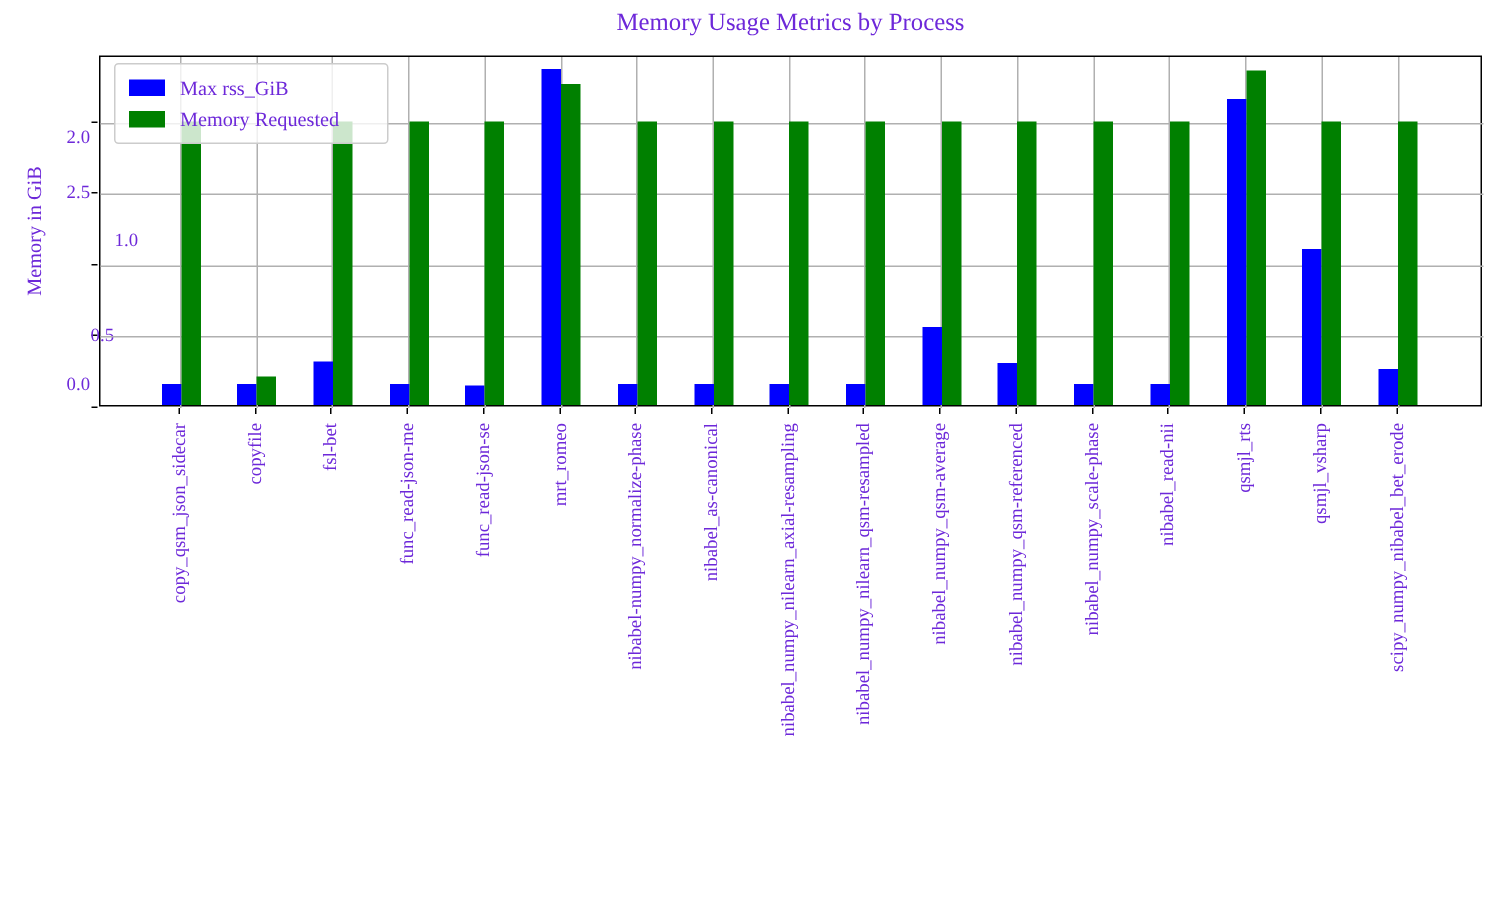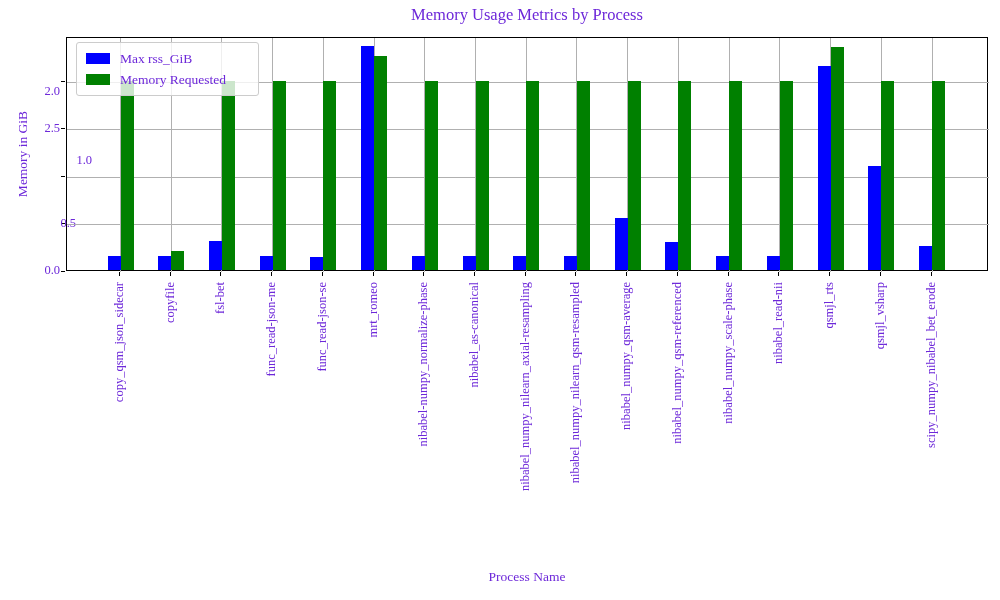--- a/index.html
+++ b/index.html
@@ -158,21 +158,20 @@
       <span class="legend-swatch" style="background: rgb(0, 0, 255);"></span>
       <span class="legend-label">Max rss_GiB</span>
     </div>
     <div class="legend-row">
       <span class="legend-swatch" style="background: rgb(0, 128, 0);"></span>
       <span class="legend-label">Memory Requested</span>
     </div>
   </div>
 
   <div class="y-axis-label">Memory in GiB</div>
-  <div class="x-axis-label">Process Name</div>
 <div class="tick" style="left: 119px; top: 272px; width: 1px; height: 4px;"></div>
     <div class="xtick-label" style="left: 113px; top: 282px;">copy_qsm_json_sidecar</div>
     <div class="tick" style="left: 169.719px; top: 272px; width: 1px; height: 4px;"></div>
     <div class="xtick-label" style="left: 163.719px; top: 282px;">copyfile</div>
     <div class="tick" style="left: 220.438px; top: 272px; width: 1px; height: 4px;"></div>
     <div class="xtick-label" style="left: 214.438px; top: 282px;">fsl-bet</div>
     <div class="tick" style="left: 271.156px; top: 272px; width: 1px; height: 4px;"></div>
     <div class="xtick-label" style="left: 265.156px; top: 282px;">func_read-json-me</div>
     <div class="tick" style="left: 321.875px; top: 272px; width: 1px; height: 4px;"></div>
     <div class="xtick-label" style="left: 315.875px; top: 282px;">func_read-json-se</div>
@@ -194,21 +193,21 @@
     <div class="xtick-label" style="left: 721.625px; top: 282px;">nibabel_numpy_scale-phase</div>
     <div class="tick" style="left: 778.344px; top: 272px; width: 1px; height: 4px;"></div>
     <div class="xtick-label" style="left: 772.344px; top: 282px;">nibabel_read-nii</div>
     <div class="tick" style="left: 829.062px; top: 272px; width: 1px; height: 4px;"></div>
     <div class="xtick-label" style="left: 823.062px; top: 282px;">qsmjl_rts</div>
     <div class="tick" style="left: 879.781px; top: 272px; width: 1px; height: 4px;"></div>
     <div class="xtick-label" style="left: 873.781px; top: 282px;">qsmjl_vsharp</div>
     <div class="tick" style="left: 930.5px; top: 272px; width: 1px; height: 4px;"></div>
     <div class="xtick-label" style="left: 924.5px; top: 282px;">scipy_numpy_nibabel_bet_erode</div>
     <div class="tick" style="left: 61px; top: 270.5px; width: 4px; height: 1px;"></div>
-    <div class="ytick-label" style="left: 20px; top: 263px;">0.0</div>
+    <div class="ytick-label" style="left: 20px; top: 249px;">0.0</div>
     <div class="tick" style="left: 61px; top: 223.132px; width: 4px; height: 1px;"></div>
     <div class="ytick-label" style="left: 36px; top: 216.132px;">0.5</div>
     <div class="tick" style="left: 61px; top: 175.763px; width: 4px; height: 1px;"></div>
     <div class="ytick-label" style="left: 20px; top: 153px; margin-left: 32px;">1.0</div>
     <div class="tick" style="left: 61px; top: 128.395px; width: 4px; height: 1px;"></div>
     <div class="ytick-label" style="left: 20px; top: 121.395px;">2.5</div>
     <div class="tick" style="left: 61px; top: 81.0263px; width: 4px; height: 1px;"></div>
     <div class="ytick-label" style="left: 20px; top: 84px;">2.0</div>
   </div>
 

